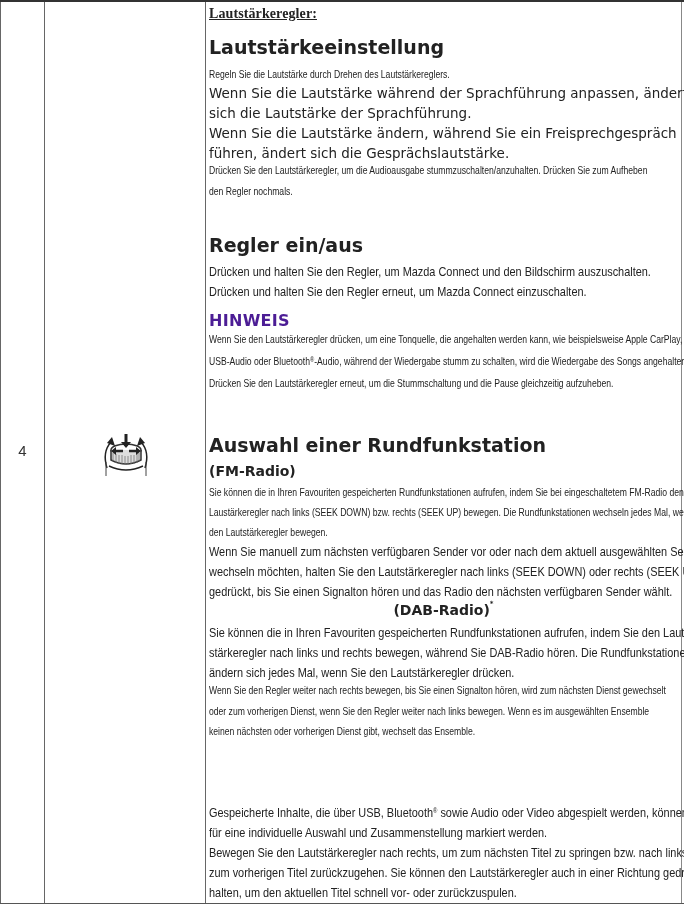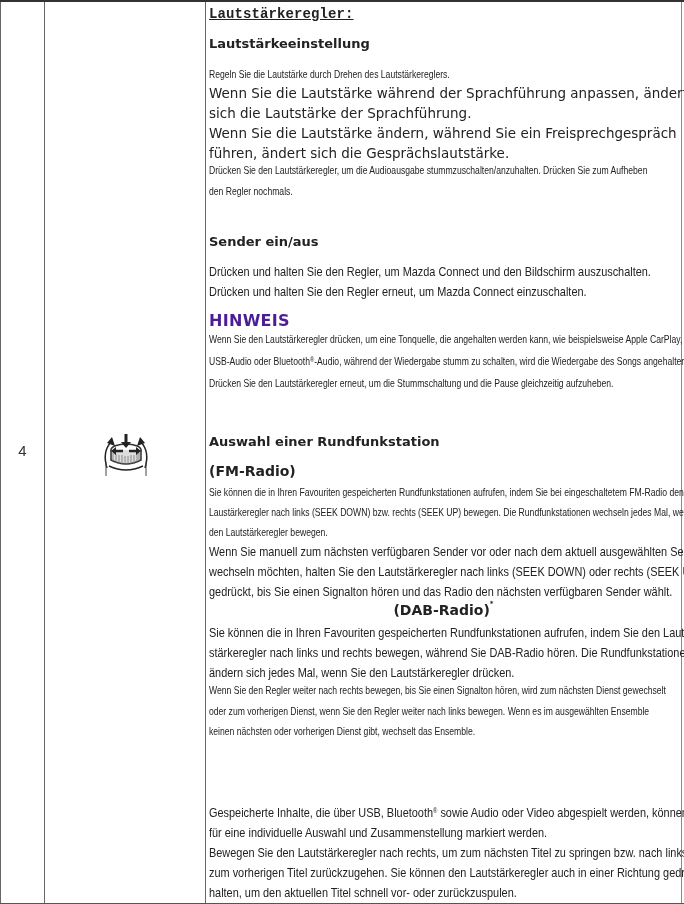--- a/index.html
+++ b/index.html
@@ -4,22 +4,22 @@
   <style>
     html, body { margin: 0; padding: 0; background: #ffffff; }
     body { width: 684px; height: 904px; overflow: hidden; position: relative; font-family: "Liberation Sans", sans-serif; color: #1a1a1a; }
     .tbl { position: absolute; left: 0; top: 0; width: 684px; height: 904px; box-sizing: border-box; border-top: 2px solid #333; border-bottom: 1px solid #555; }
     .col1 { position: absolute; left: 0; top: 0; width: 45px; height: 100%; border-left: 1px solid #666; border-right: 1px solid #666; box-sizing: border-box; }
     .col2 { position: absolute; left: 45px; top: 0; width: 161px; height: 100%; border-right: 1px solid #666; box-sizing: border-box; }
     .col3 { position: absolute; left: 206px; top: 0; width: 476px; height: 100%; border-right: 1px solid #888; box-sizing: border-box; }
     .num { position: absolute; left: 0; width: 45px; top: 440px; text-align: center; font-size: 15px; color: #333; }
     .icon-wrap { position: absolute; left: 99px; top: 420px; width: 54px; height: 54px; }
     .c { position: absolute; left: 209px; right: 6px; }
-    .h-main { font-family: Liberation Mono, monospace; font-weight: bold; font-size: 14px; text-decoration: underline; color: #222; letter-spacing: 0.1px; }
-    .h-sub { font-family: "DejaVu Sans", sans-serif; font-weight: bold; font-size: 13px; color: #222; }
+    .h-main { font-family: Liberation Serif, serif; font-weight: bold; font-size: 14px; text-decoration: underline; color: #222; letter-spacing: 0.1px; }
+    .h-sub { font-family: "DejaVu Sans", sans-serif; font-weight: bold; font-size: 19px; color: #222; }
     .h-radio { font-family: "DejaVu Sans", sans-serif; font-weight: bold; font-size: 14px; color: #222; }
     .h-hinweis { font-family: "DejaVu Sans", sans-serif; font-weight: bold; font-size: 16px; color: #4c1d95; letter-spacing: 0.3px; }
     .t-cond { font-family: "Liberation Sans Narrow", "Liberation Sans", sans-serif; font-size: 11px; transform-origin: left top; white-space: nowrap; color: #222; }
     .t-small { font-size: 10.5px; line-height: 21px; transform: scaleX(0.82); }
     .t-med { font-size: 13px; line-height: 20px; transform: scaleX(0.84); }
     .t-big { font-family: "DejaVu Sans", sans-serif; font-size: 14.5px; line-height: 20px; color: #222; white-space: nowrap; transform: scaleX(0.93); transform-origin: left top; }
     sup { font-size: 7px; vertical-align: top; position: relative; top: -2px; }
   </style>
 </head>
 <body>
@@ -59,21 +59,21 @@
 
   <div class="c h-sub" style="top:34px;">Lautstärkeeinstellung</div>
   <div class="c t-cond t-small" style="top:62px;">Regeln Sie die Lautstärke durch Drehen des Lautstärkereglers.</div>
   <div class="c t-big" style="top:81px;">Wenn Sie die Lautstärke während der Sprachführung anpassen, ändert</div>
   <div class="c t-big" style="top:101px;">sich die Lautstärke der Sprachführung.</div>
   <div class="c t-big" style="top:121px;">Wenn Sie die Lautstärke ändern, während Sie ein Freisprechgespräch</div>
   <div class="c t-big" style="top:141px;">führen, ändert sich die Gesprächslautstärke.</div>
   <div class="c t-cond t-small" style="top:158px;">Drücken Sie den Lautstärkeregler, um die Audioausgabe stummzuschalten/anzuhalten. Drücken Sie zum Aufheben</div>
   <div class="c t-cond t-small" style="top:179px;">den Regler nochmals.</div>
 
-  <div class="c h-sub" style="top:232px;">Sender ein/aus</div>
+  <div class="c h-sub" style="top:232px;">Regler ein/aus</div>
   <div class="c t-cond t-med" style="top:260px;">Drücken und halten Sie den Regler, um Mazda Connect und den Bildschirm auszuschalten.</div>
   <div class="c t-cond t-med" style="top:280px;">Drücken und halten Sie den Regler erneut, um Mazda Connect einzuschalten.</div>
 
   <div class="c h-hinweis" style="top:309px;">HINWEIS</div>
   <div class="c t-cond t-small" style="top:327px;">Wenn Sie den Lautstärkeregler drücken, um eine Tonquelle, die angehalten werden kann, wie beispielsweise Apple CarPlay,</div>
   <div class="c t-cond t-small" style="top:349px;"><span>USB-Audio oder Bluetooth</span><sup>®</sup><span>-Audio, während der Wiedergabe stumm zu schalten, wird die Wiedergabe des Songs angehalten.</span></div>
   <div class="c t-cond t-small" style="top:371px;">Drücken Sie den Lautstärkeregler erneut, um die Stummschaltung und die Pause gleichzeitig aufzuheben.</div>
 
   <div class="c h-sub" style="top:432px;">Auswahl einer Rundfunkstation</div>
   <div class="c h-radio" style="top:461px;">(FM-Radio)</div>

